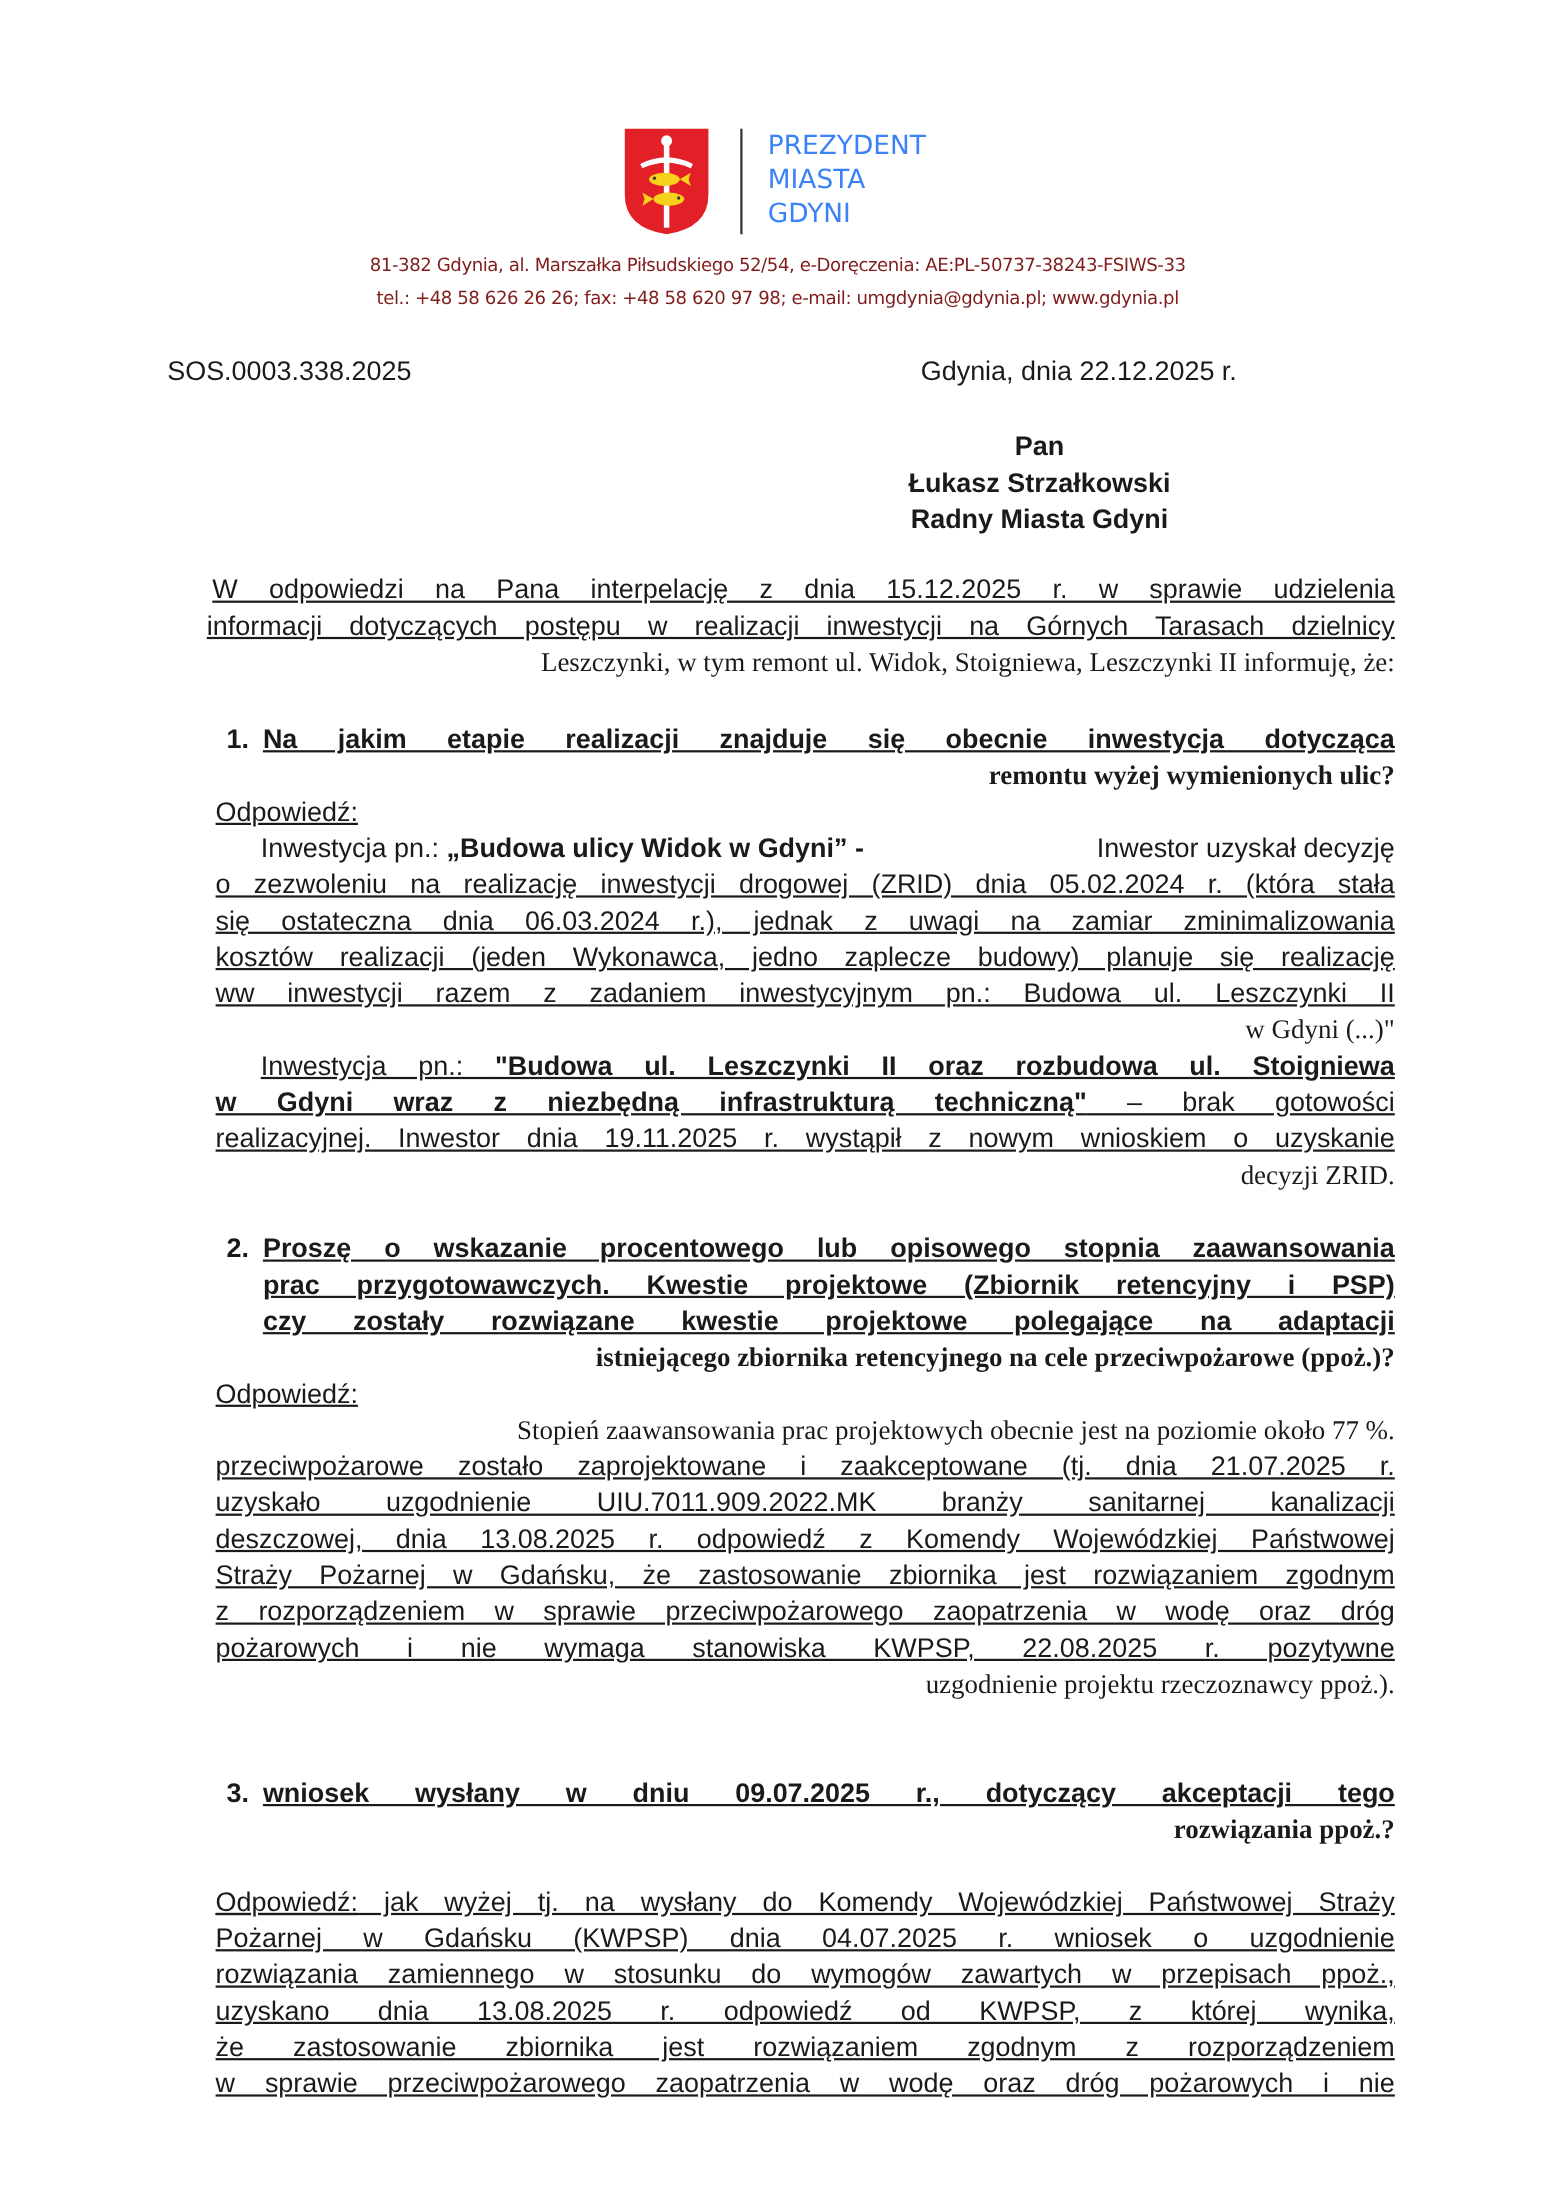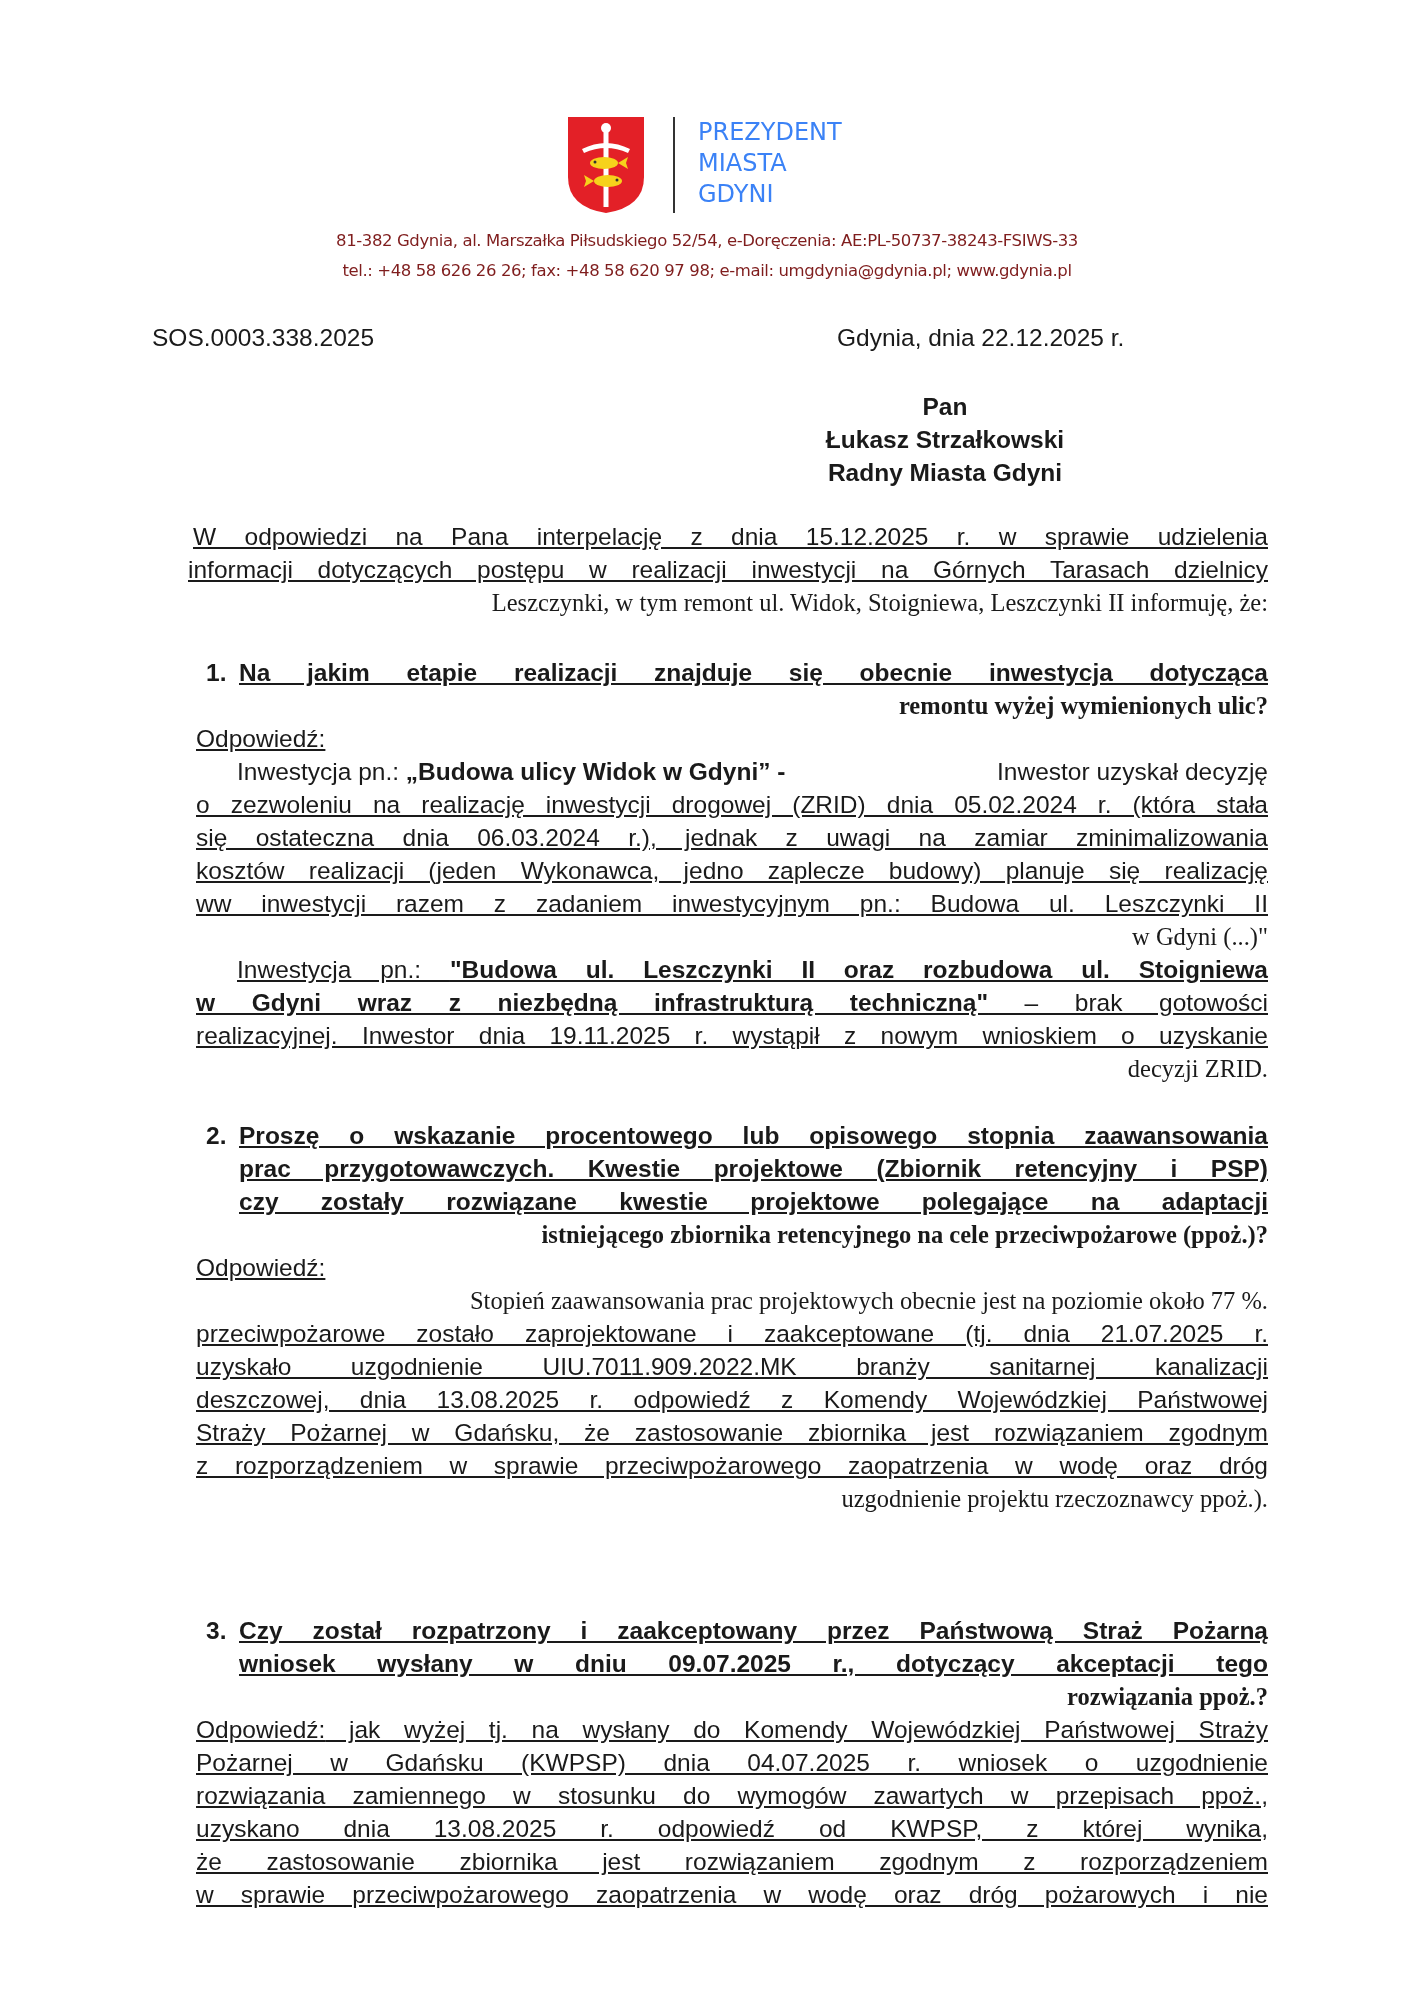--- a/index.html
+++ b/index.html
@@ -108,26 +108,26 @@
     <div class="txt line-l">istniejącego zbiornika retencyjnego na cele przeciwpożarowe (ppoż.)?</div>
   </div>
   <div class="ans-label" style="top:1251px;">Odpowiedź:</div>
   <div class="ans" style="top:1284px;">
     <div class="indent line-l">Stopień zaawansowania prac projektowych obecnie jest na poziomie około 77 %.</div>
     <div class="line-j">przeciwpożarowe zostało zaprojektowane i zaakceptowane (tj. dnia 21.07.2025 r.</div>
     <div class="line-j">uzyskało uzgodnienie UIU.7011.909.2022.MK branży sanitarnej kanalizacji</div>
     <div class="line-j">deszczowej, dnia 13.08.2025 r.  odpowiedź z Komendy Wojewódzkiej Państwowej</div>
     <div class="line-j">Straży Pożarnej w Gdańsku, że zastosowanie zbiornika jest rozwiązaniem zgodnym</div>
     <div class="line-j">z rozporządzeniem w sprawie przeciwpożarowego zaopatrzenia w wodę oraz dróg</div>
+    <div class="line-j">pożarowych i nie wymaga stanowiska KWPSP, 22.08.2025 r. pozytywne</div>
     <div class="line-l">uzgodnienie projektu rzeczoznawcy ppoż.).</div>
   </div>
 
   <div class="q" style="top:1614px;">
     <span class="num">3.</span>
-    <div class="txt line-j">Czy został rozpatrzony i zaakceptowany przez Państwową Straż Pożarną</div>
     <div class="txt line-j">wniosek wysłany w dniu 09.07.2025 r., dotyczący akceptacji tego</div>
     <div class="txt line-l">rozwiązania ppoż.?</div>
   </div>
   <div class="ans" style="top:1713px;">
     <div class="line-j">
       <span style="text-decoration:underline;">Odpowiedź:</span><span> jak wyżej tj. na wysłany do Komendy Wojewódzkiej Państwowej Straży</span>
     </div>
     <div class="line-j">Pożarnej w Gdańsku (KWPSP) dnia 04.07.2025 r. wniosek o uzgodnienie</div>
     <div class="line-j">rozwiązania zamiennego w stosunku do wymogów zawartych w przepisach ppoż.,</div>
     <div class="line-j">uzyskano dnia 13.08.2025 r.  odpowiedź od KWPSP, z której wynika,</div>

